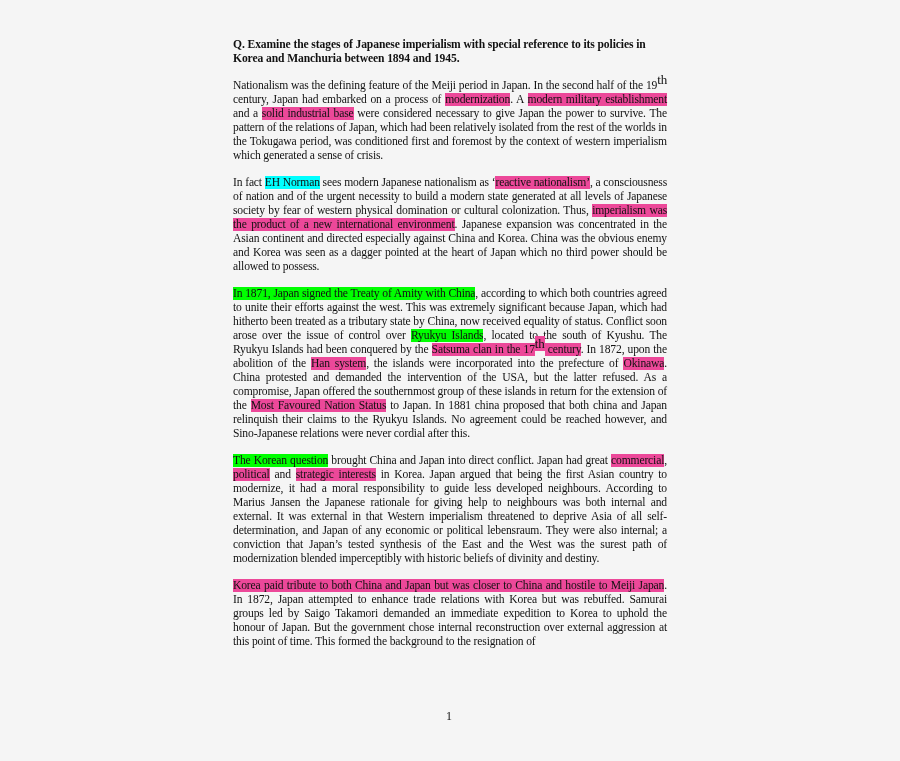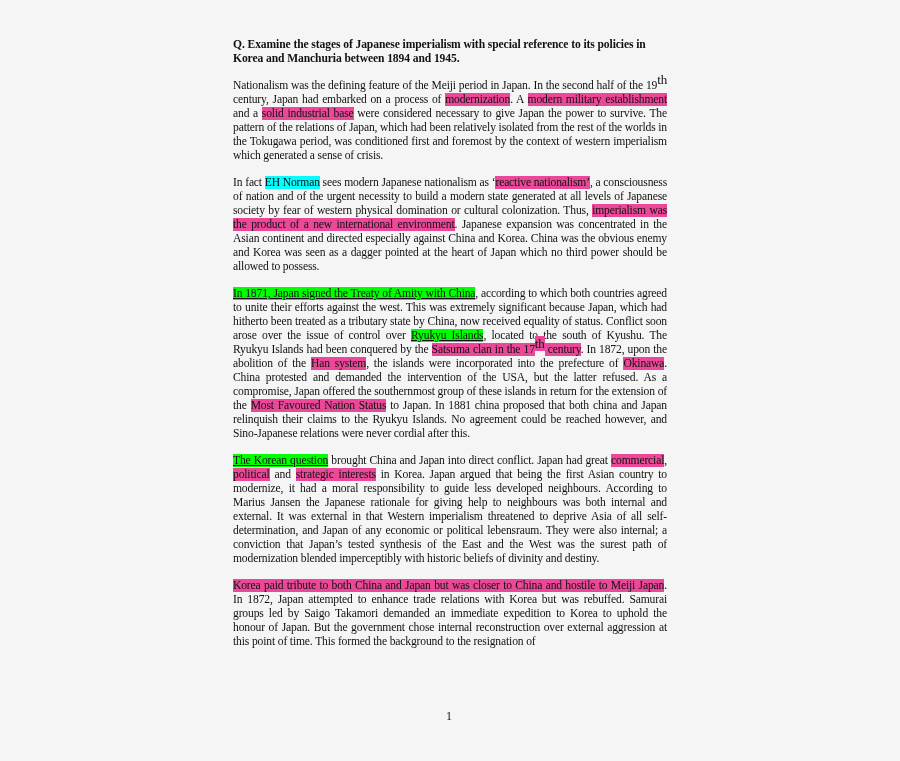--- a/index.html
+++ b/index.html
@@ -24,21 +24,21 @@
     letter-spacing: -0.1px;
   }
   .para {
     font-size: 11.6px;
     line-height: 14px;
     text-align: justify;
     margin: 0 0 13px 0;
     letter-spacing: -0.15px;
   }
   .hl-yellow { background: #ec4899; }
-  .hl-green { background: #00ff00; text-decoration: underline; }
+  .hl-green { background: #00ff00; }
   .hl-cyan { background: #00ffff; }
   .ul { }
   sup { font-size: 13px; line-height: 0; vertical-align: super; }
   .page-number {
     position: absolute;
     left: 446px; top: 709px;
     font-size: 12px;
     font-family: "Liberation Serif", serif;
   }
 </style>

